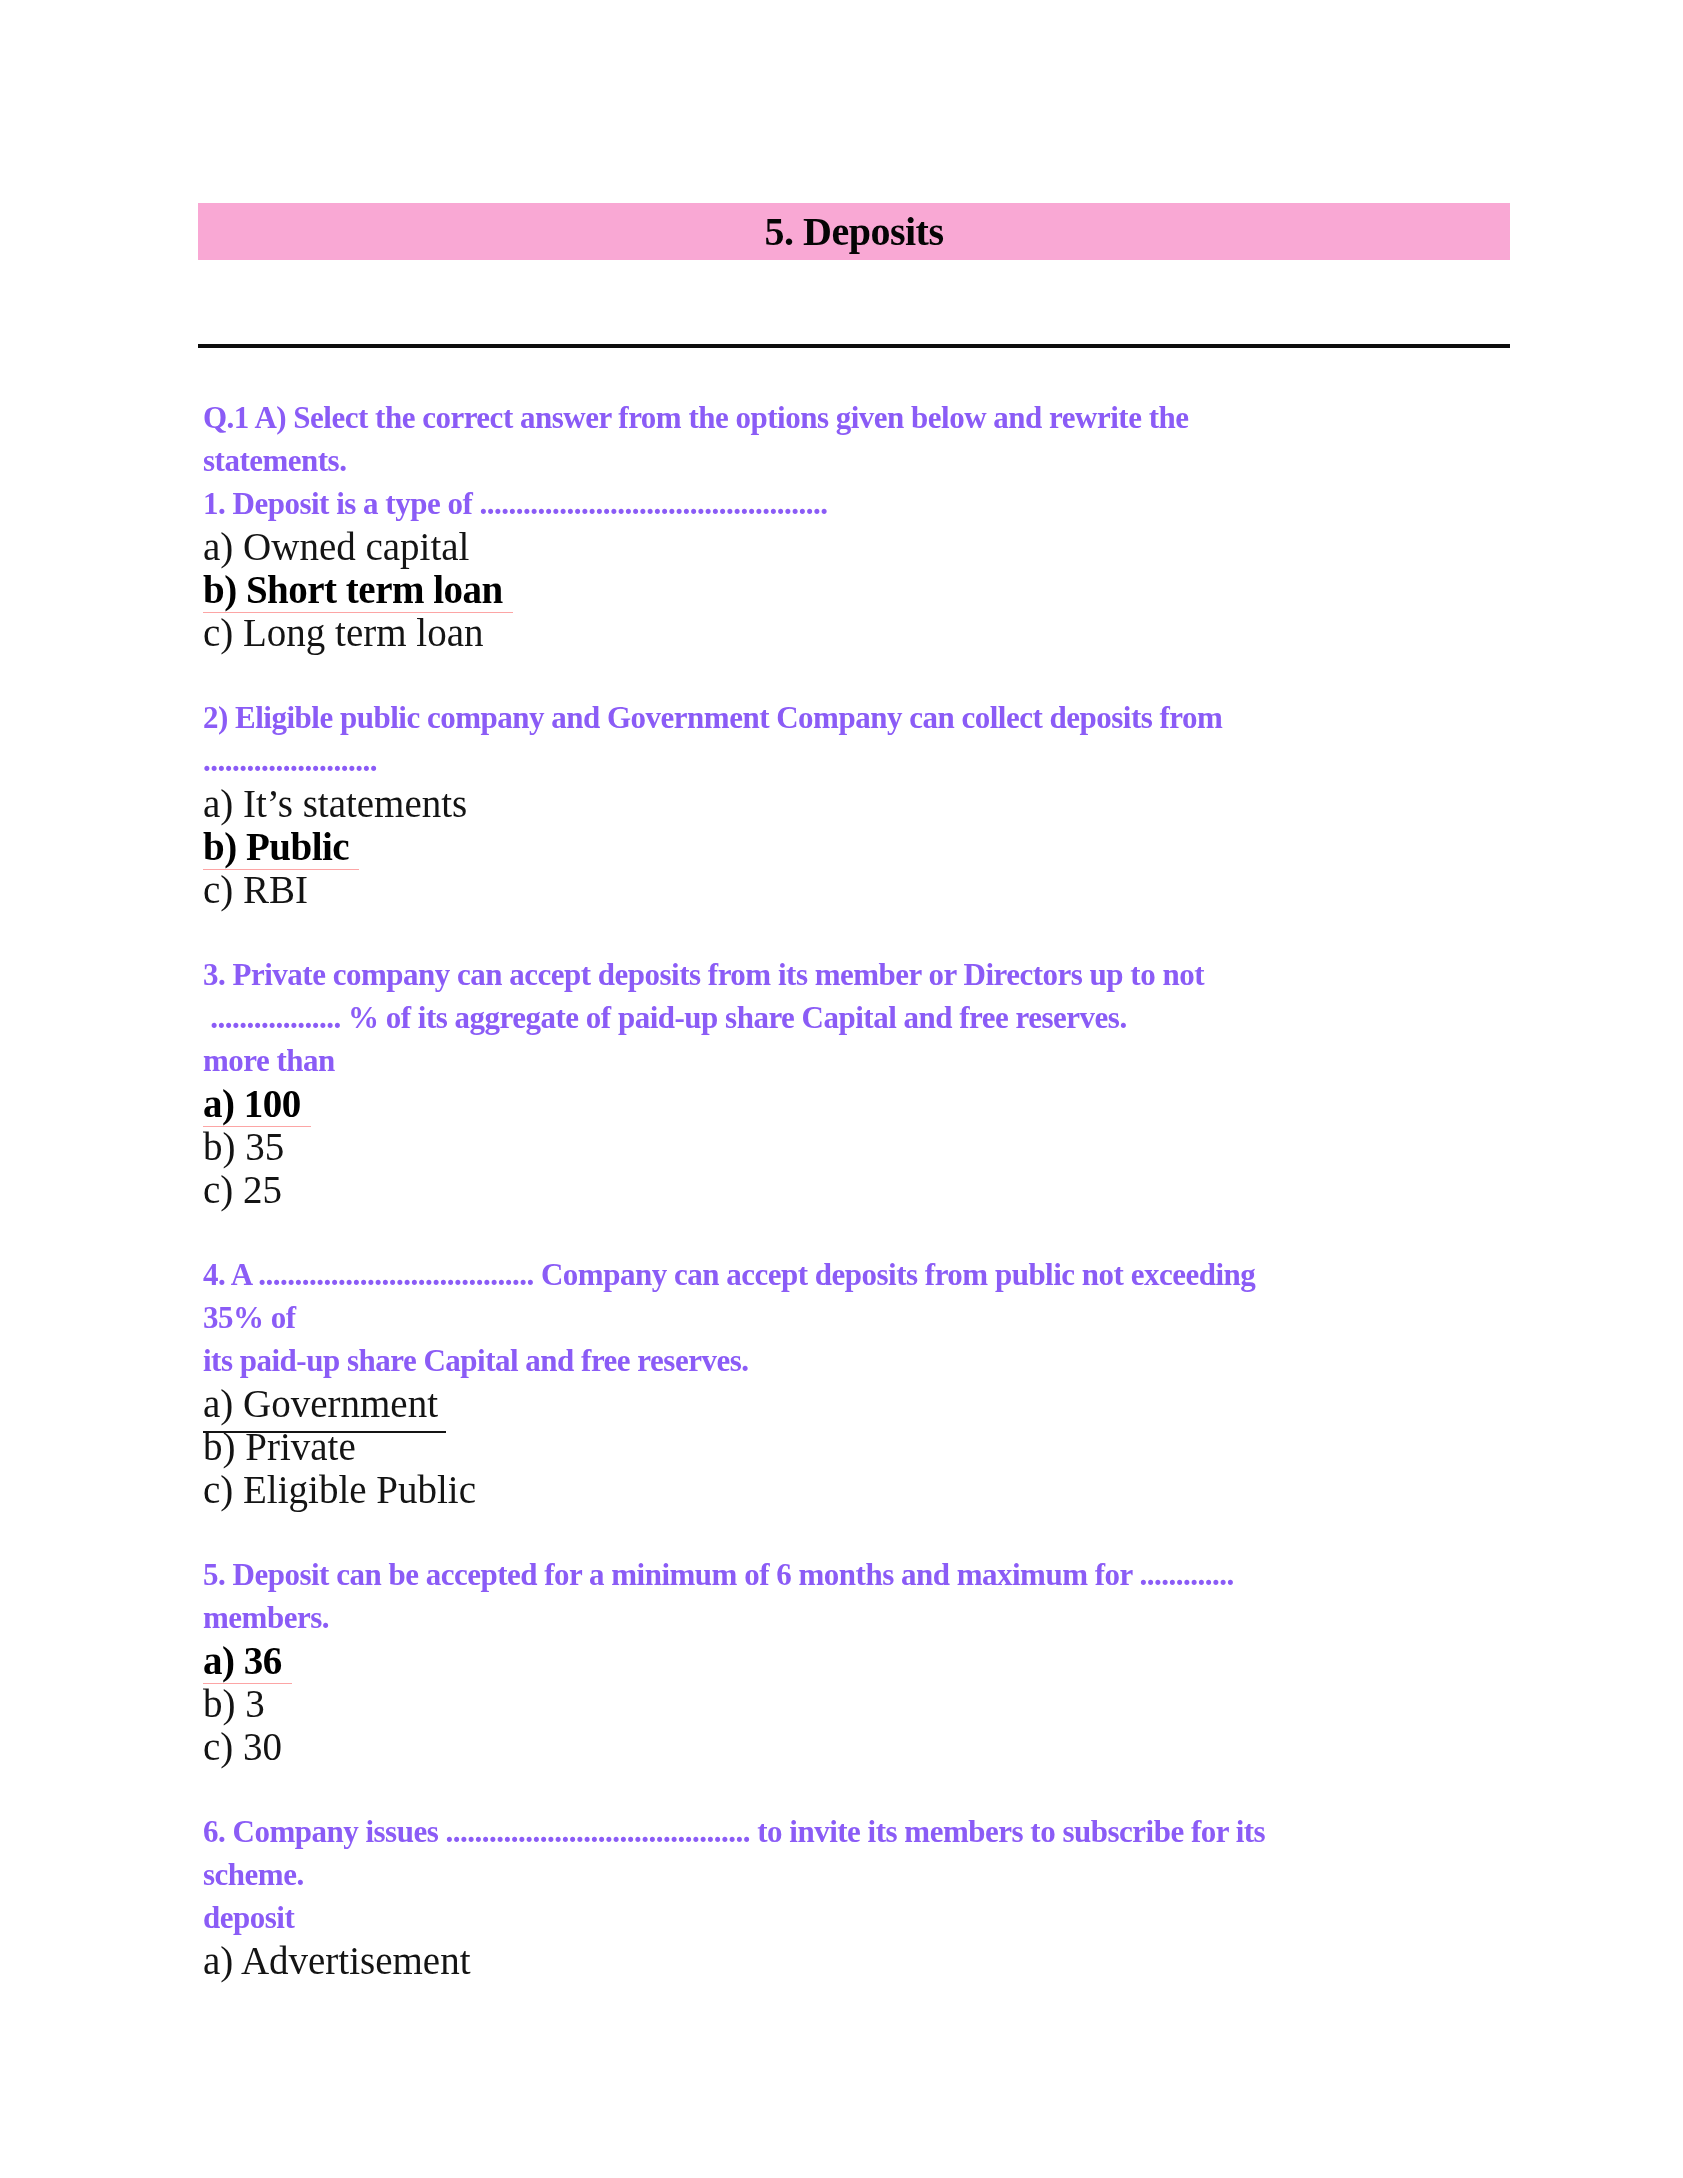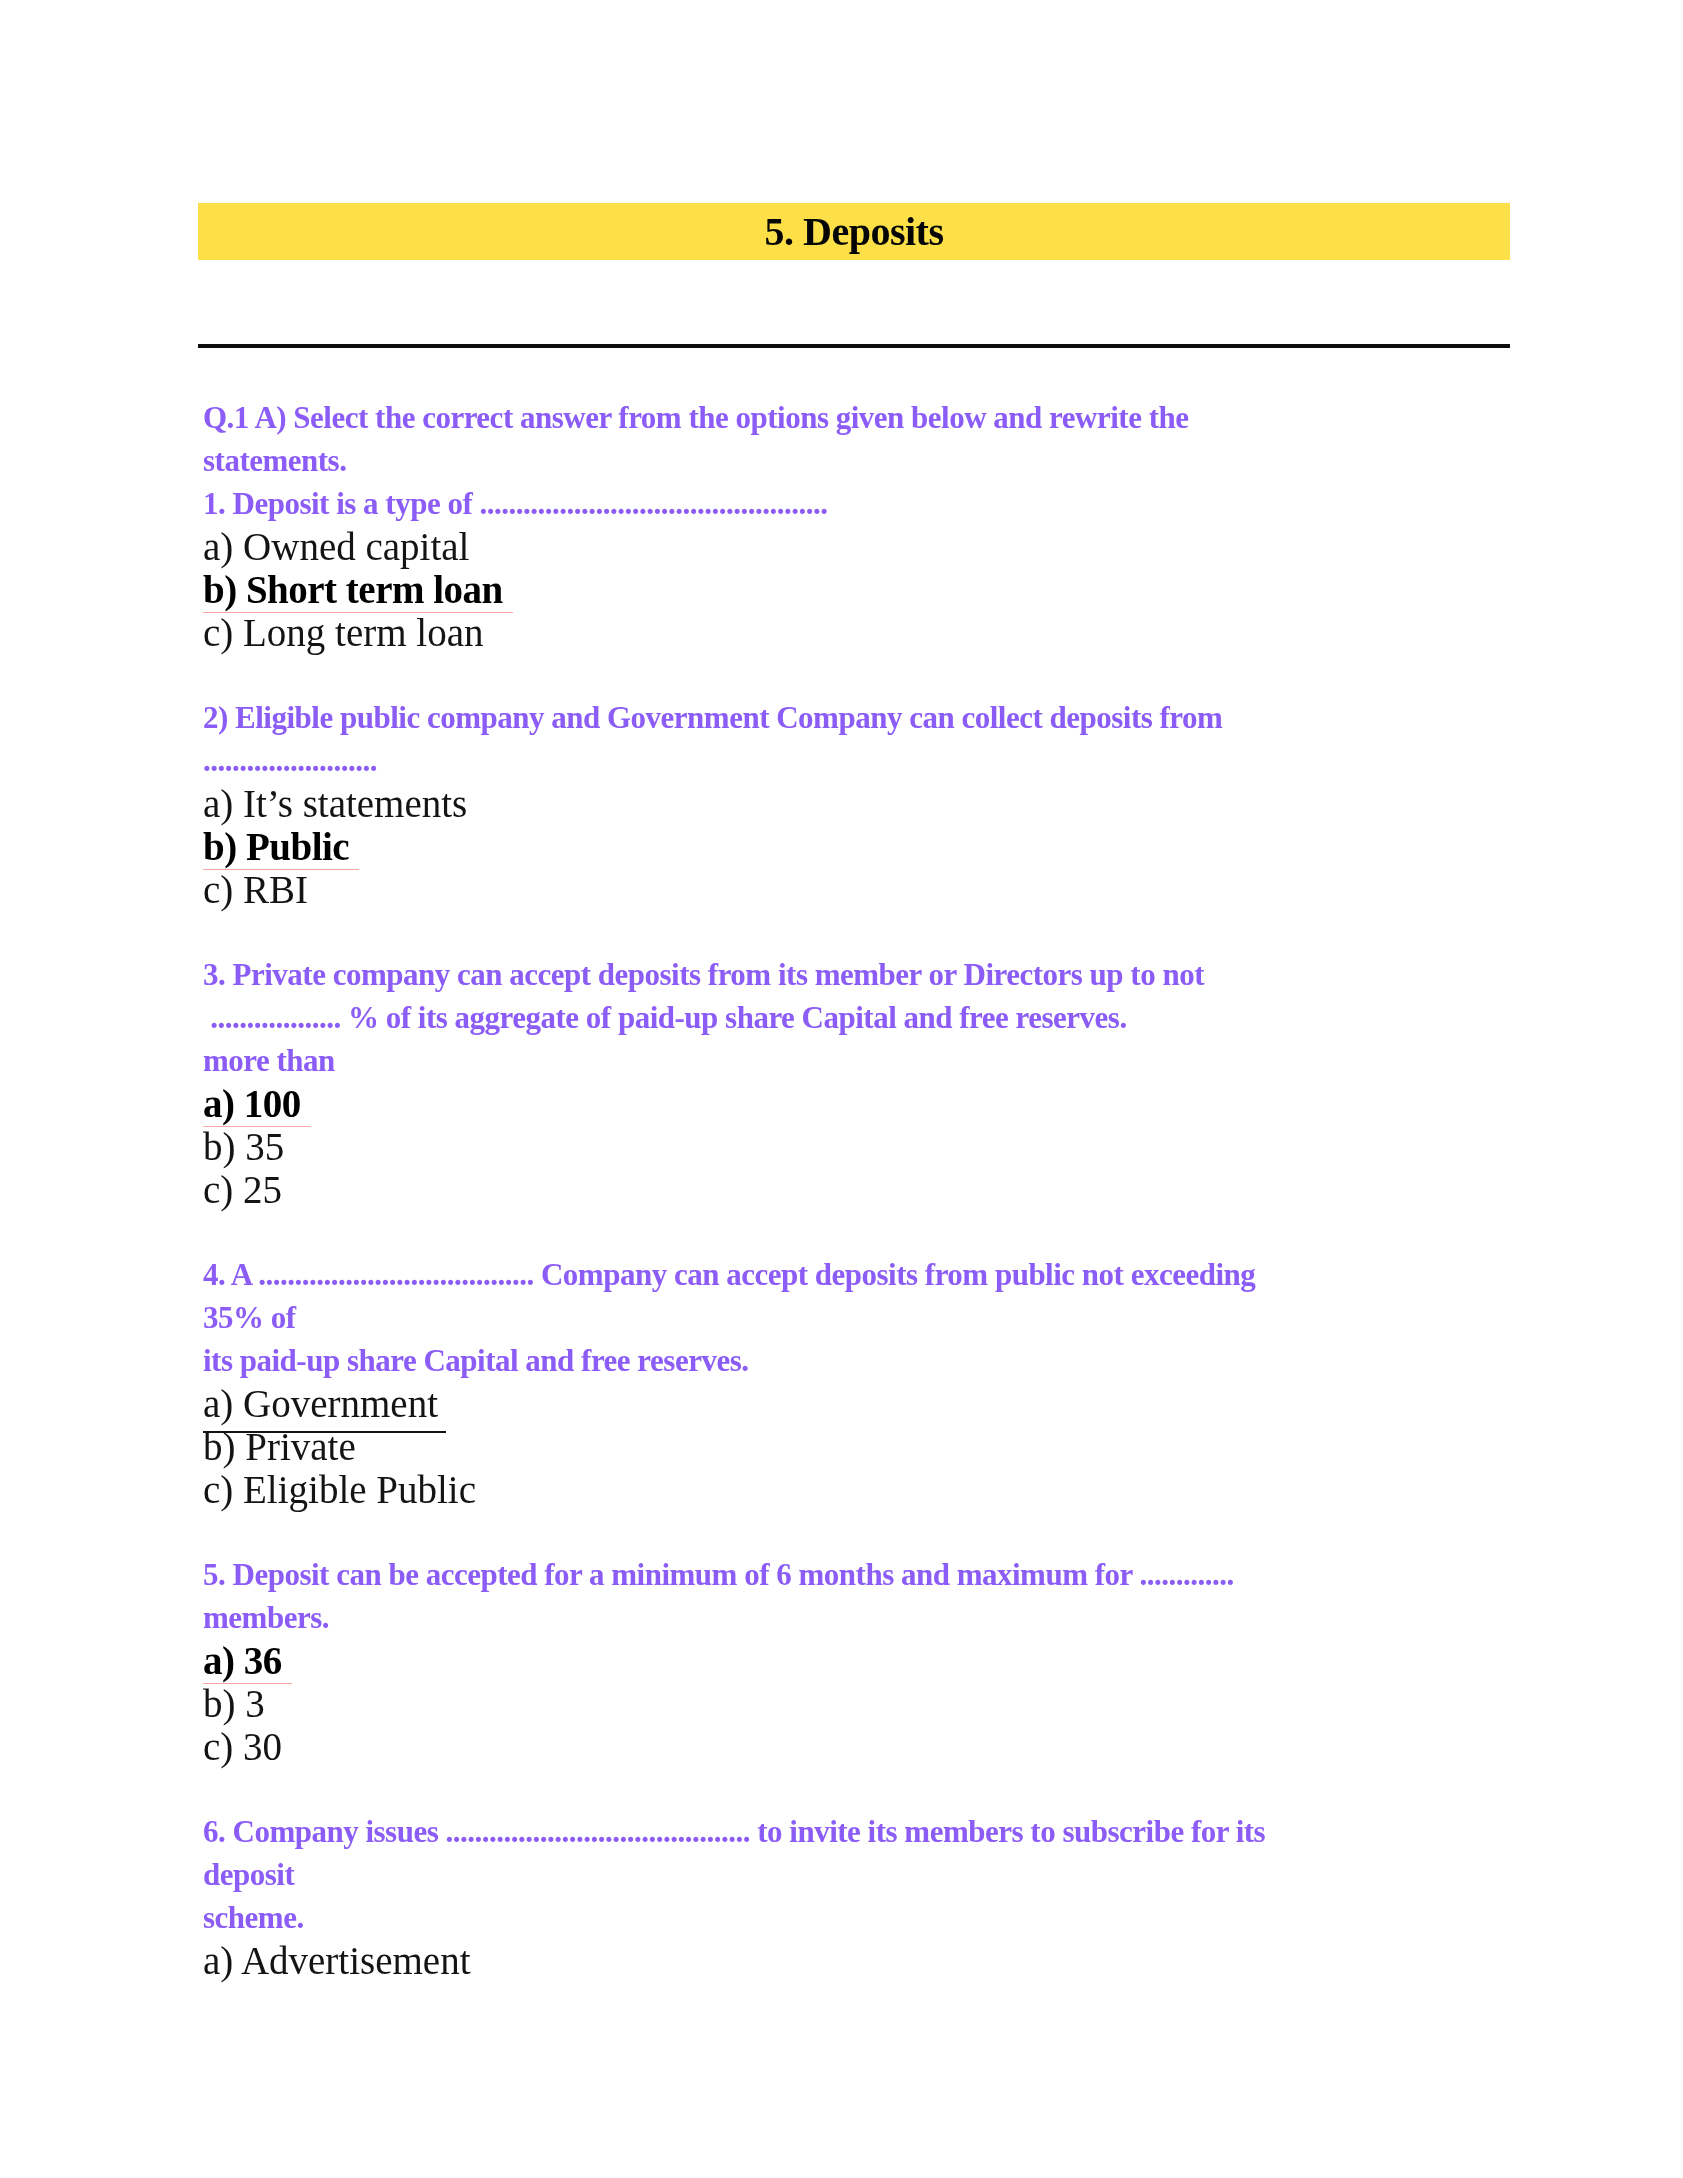--- a/index.html
+++ b/index.html
@@ -16,21 +16,21 @@
     font-family: "Liberation Serif", "DejaVu Serif", serif;
     overflow: hidden;
   }
   .doc {
     position: absolute;
     left: 198px;
     top: 203px;
     width: 1312px;
   }
   .title-band {
-    background: #fde047;
+    background: #f9a8d4;
     height: 57px;
     display: flex;
     align-items: center;
     justify-content: center;
   }
   .page-title {
     font-size: 40px;
     font-weight: 700;
     letter-spacing: -0.5px;
     color: #050505;
@@ -133,21 +133,21 @@
       <div class="qblock">
         <div class="qline">5. Deposit can be accepted for a minimum of 6 months and maximum for .............</div>
         <div class="qline">members.</div>
         <div class="opt ans-bold"><span>a) 36</span></div>
         <div class="opt">b) 3</div>
         <div class="opt">c) 30</div>
       </div>
 
       <div class="qblock">
         <div class="qline">6. Company issues .......................................... to invite its members to subscribe for its</div>
+        <div class="qline">scheme.</div>
         <div class="qline">deposit</div>
-        <div class="qline">scheme.</div>
         <div class="opt">a) Advertisement</div>
       </div>
 
     </div>
   </div>
 </div>
 
 
 </body></html>

